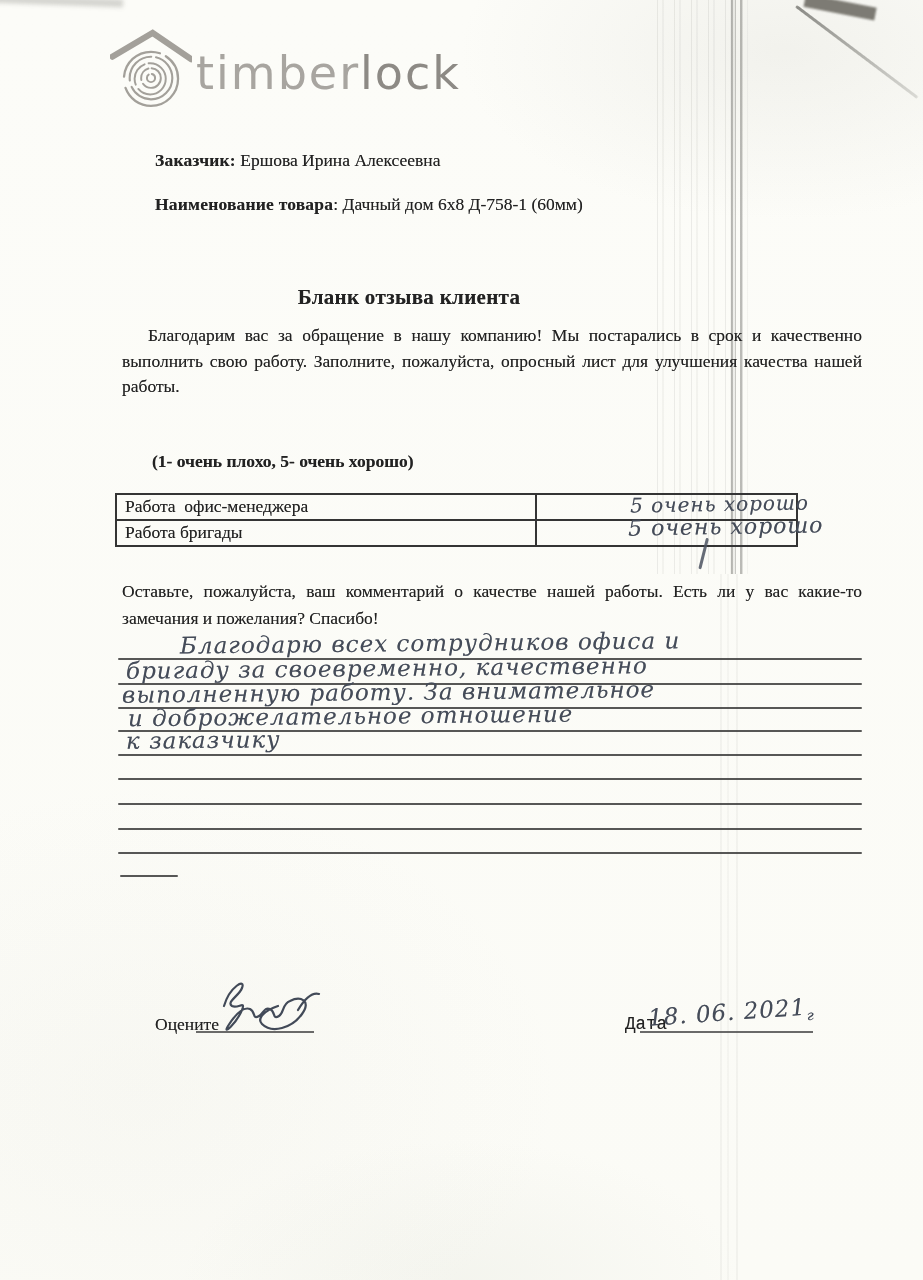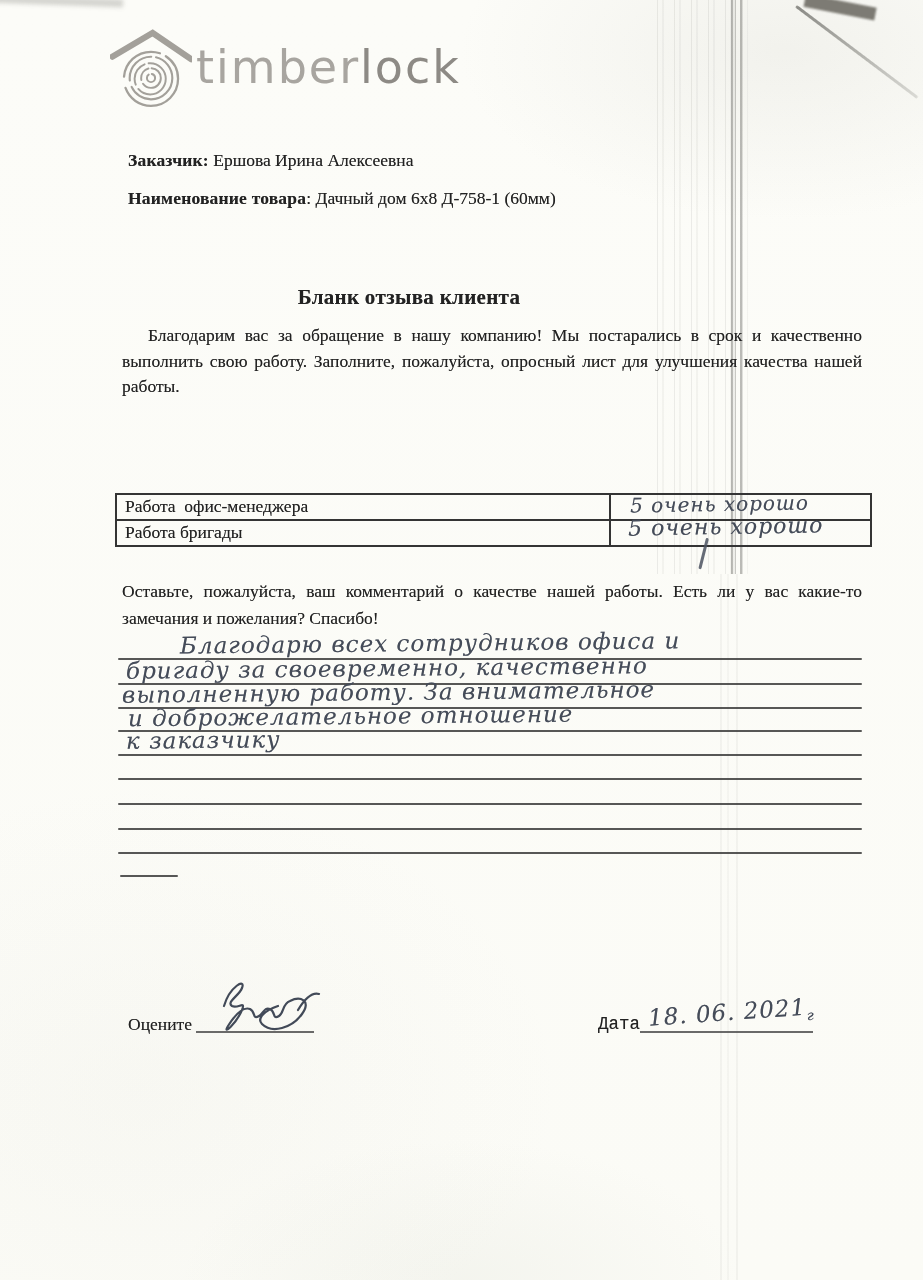--- a/index.html
+++ b/index.html
@@ -13,27 +13,27 @@
       linear-gradient(#fcfcf8,#fbfbf6);
   }
   .abs{position:absolute;}
   .printed{text-shadow:0 0 .5px rgba(45,45,45,.55);}
   
   .logo-text{font-family:"DejaVu Sans",sans-serif;font-size:46px;letter-spacing:2px;filter:blur(.4px);}
   .logo-light{color:#a8a5a0;}
   .logo-dark{color:#8d8a85;}
   .phone{font-weight:bold;font-style:italic;font-size:22px;color:#1b1b1b;text-align:right;width:200px;}
   
-  .info-line{font-size:17.5px;}
+  .info-line{font-size:17.5px;margin-left:27px;}
   .info-line b{letter-spacing:.2px;}
   .title{width:818px;text-align:center;font-weight:bold;font-size:21px;letter-spacing:.3px;}
   .para{width:740px;font-size:17.5px;line-height:25.5px;text-align:justify;text-indent:26px;}
   .bold-line{font-size:17.5px;font-weight:bold;}
   
-  .rate-table{border-collapse:collapse;width:757px;}
+  .rate-table{border-collapse:collapse;width:683px;}
   .rate-table td{border:2px solid #343434;font-size:17.5px;padding:1px 6px 2px 8px;height:21px;white-space:pre-wrap;}
   .rate-table td.val{width:245px;}
   
   .hw{font-family:"DejaVu Serif",serif;font-style:italic;color:#454c59;letter-spacing:1px;
       text-shadow:0 0 .6px rgba(70,76,90,.45);}
   .hw-cell{font-size:21px;transform:rotate(-1deg);white-space:nowrap;}
   .hw-line{font-size:23px;transform:rotate(-.6deg);white-space:nowrap;}
   .hw-date{font-size:23px;transform:rotate(-4deg);white-space:nowrap;}
   .hw-date sub{font-size:14px;}
   
@@ -78,34 +78,35 @@
   <svg class="abs" style="left:110px;top:27px;" width="82" height="84" viewBox="0 0 100 102">
     <g fill="none" stroke="#a3a09a" stroke-linecap="round">
       <path d="M 3 36 L 52 7 L 99 39" stroke-width="7.5"></path>
       <circle cx="50" cy="62" r="5" stroke-width="2.4" stroke-dasharray="20 4"></circle>
       <circle cx="50" cy="62" r="12" stroke-width="2.4" stroke-dasharray="30 5 18 4"></circle>
       <circle cx="49" cy="63" r="19" stroke-width="2.4" stroke-dasharray="46 6 30 5"></circle>
       <circle cx="50" cy="62" r="26" stroke-width="2.6" stroke-dasharray="70 8 44 6"></circle>
       <circle cx="50" cy="63" r="33" stroke-width="2.8" stroke-dasharray="92 14 60 8"></circle>
     </g>
   </svg>
-  <div class="abs logo-text" style="left:196px;top:40px;"><span class="logo-light">timber</span><span class="logo-dark">lock</span></div>
+  <div class="abs logo-text" style="left:196px;top:46px;"><span class="logo-light">timber</span><span class="logo-dark">lock</span></div>
 
 
   <div class="abs info-line printed" style="left:128px;top:150px;">
     <b>Заказчик:</b>
     <span>Ершова Ирина Алексеевна</span>
   </div>
-  <div class="abs info-line printed" style="left:128px;top:188px;">
+  <div class="abs info-line printed" style="left:128px;top:194px;">
     <b>Наименование товара</b><span>: Дачный дом 6х8 Д-758-1 (60мм)</span>
   </div>
 
   <div class="abs title printed" style="left:0;top:285px;">Бланк отзыва клиента</div>
   <div class="abs para printed" style="left:122px;top:323px;">Благодарим вас за обращение в нашу компанию! Мы постарались в срок и качественно выполнить свою работу. Заполните, пожалуйста, опросный лист для улучшения качества нашей работы.</div>
 
+  <div class="abs bold-line printed" style="left:152px;top:451px;">(1- очень плохо, 5- очень хорошо)</div>
 
   <table class="abs rate-table" style="left:115px;top:493px;">
     <tbody>
         <tr>
       <td class="printed">Работа  офис-менеджера</td>
       <td class="val"></td>
     </tr>
     <tr>
       <td class="printed">Работа бригады</td>
       <td class="val"></td>

